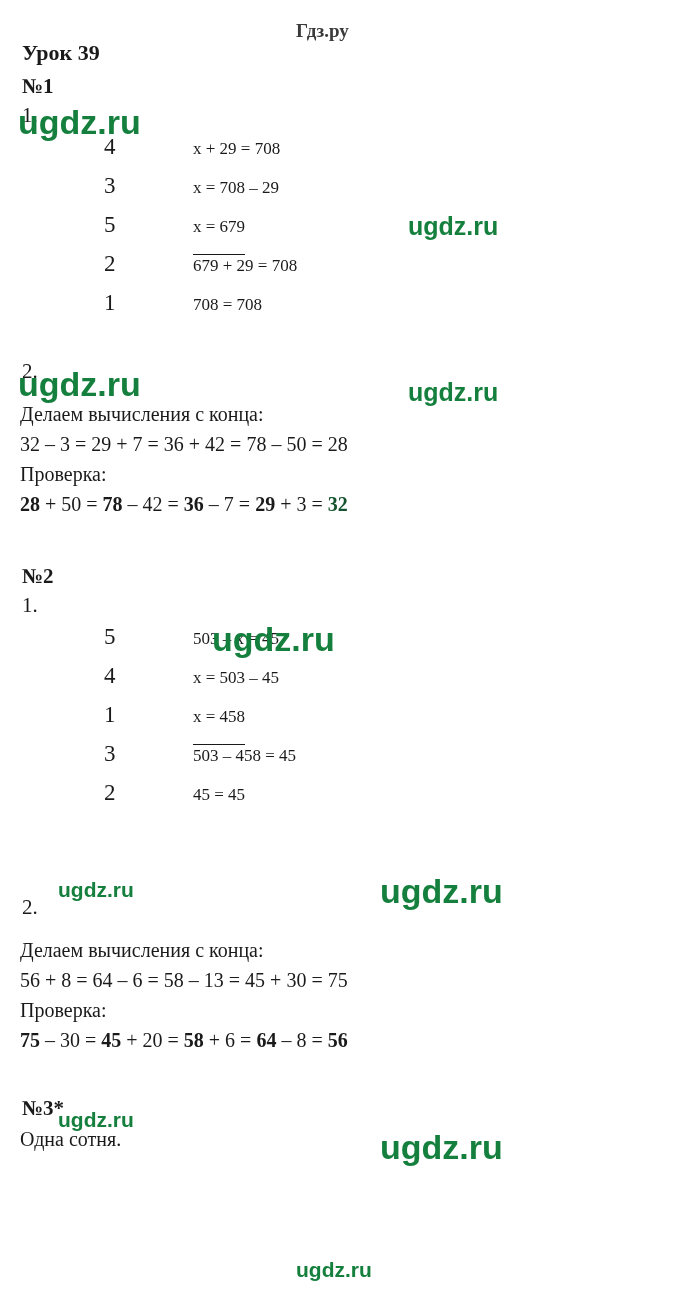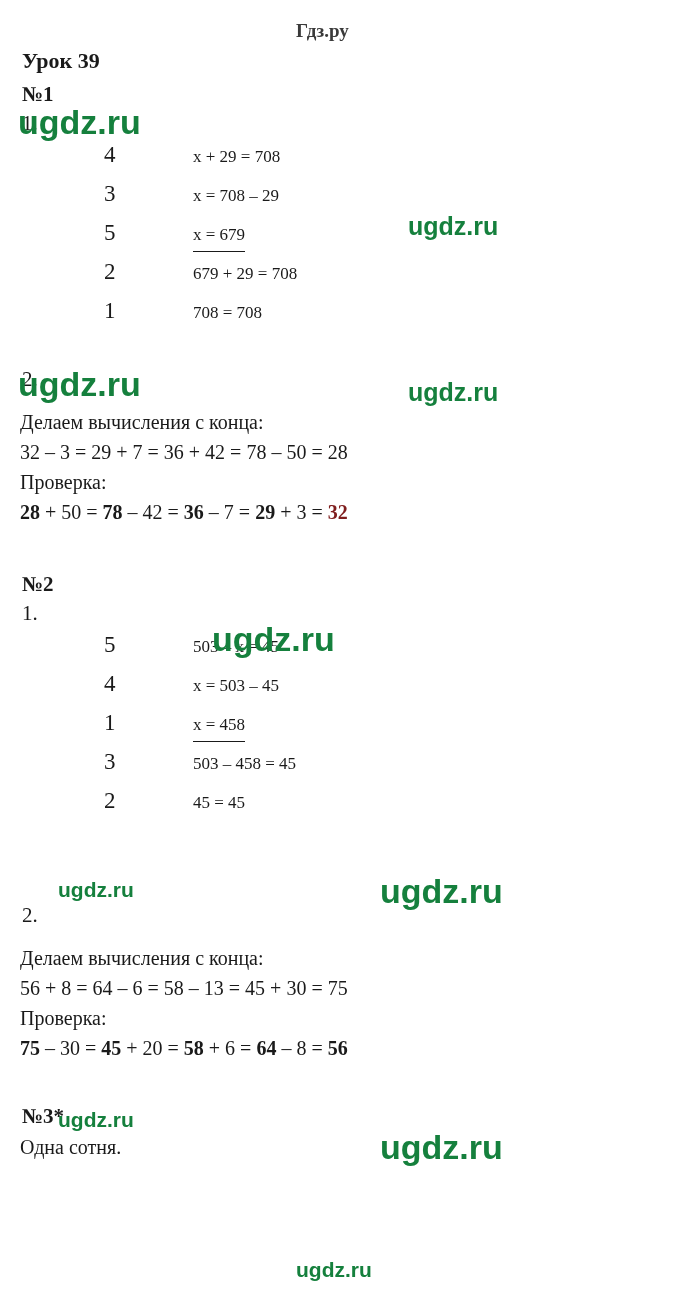--- a/index.html
+++ b/index.html
@@ -26,21 +26,21 @@
     left: 296px;
     font-family: "Liberation Serif", serif;
     font-size: 19px;
     font-weight: bold;
     color: #3a3a3a;
     letter-spacing: 0px;
   }
   .content {
     position: absolute;
     left: 18px;
-    top: 48px;
+    top: 40px;
     width: 644px;
   }
   .lesson-title {
     font-size: 22px;
     font-weight: bold;
     margin: 0 0 6px 4px;
     font-family: "Liberation Serif", serif;
   }
   .task-heading {
     font-size: 21px;
@@ -69,21 +69,21 @@
     text-align: left;
     padding-left: 26px;
     box-sizing: border-box;
   }
   .eqcol {
     font-size: 17px;
     white-space: pre;
   }
   .underline-eq {
     border-bottom: 1.6px solid #1a1a1a;
-    padding-bottom: 6px;
+    padding-bottom: 17px;
     display: inline-block;
   }
   .para {
     font-size: 20px;
     margin: 7px 0 0 2px;
     font-family: "Liberation Serif", serif;
     white-space: pre-wrap;
   }
   .spacer-lg { height: 40px; }
   .spacer-md { height: 26px; }
@@ -138,21 +138,21 @@
         <div class="eqcol">708 = 708</div>
       </div>
     </div>
 
     <div class="spacer-md"></div>
     <div class="subitem">2.</div>
     <div class="spacer-sm"></div>
     <div class="para">Делаем вычисления с конца:</div>
     <div class="para">32 – 3 = 29 + 7 = 36 + 42 = 78 – 50 = 28</div>
     <div class="para">Проверка:</div>
-    <div class="para"><span style="font-weight: bold;">28</span><span> + 50 = </span><span style="font-weight: bold;">78</span><span> – 42 = </span><span style="font-weight: bold;">36</span><span> – 7 = </span><span style="font-weight: bold;">29</span><span> + 3 = </span><span style="font-weight: bold; color: #7f1d1d;">32</span></div>
+    <div class="para"><span style="font-weight: bold;">28</span><span> + 50 = </span><span style="font-weight: bold;">78</span><span> – 42 = </span><span style="font-weight: bold;">36</span><span> – 7 = </span><span style="font-weight: bold;">29</span><span> + 3 = </span><span style="font-weight: bold; color: #14532d;">32</span></div>
 
     <div class="spacer-lg"></div>
 
     <div class="task-heading">№2</div>
     <div class="subitem">1.</div>
 
     <div class="eqblock">
       <div class="eqrow">
         <div class="ordcol">5</div>
         <div class="eqcol">503 – x = 45</div>

